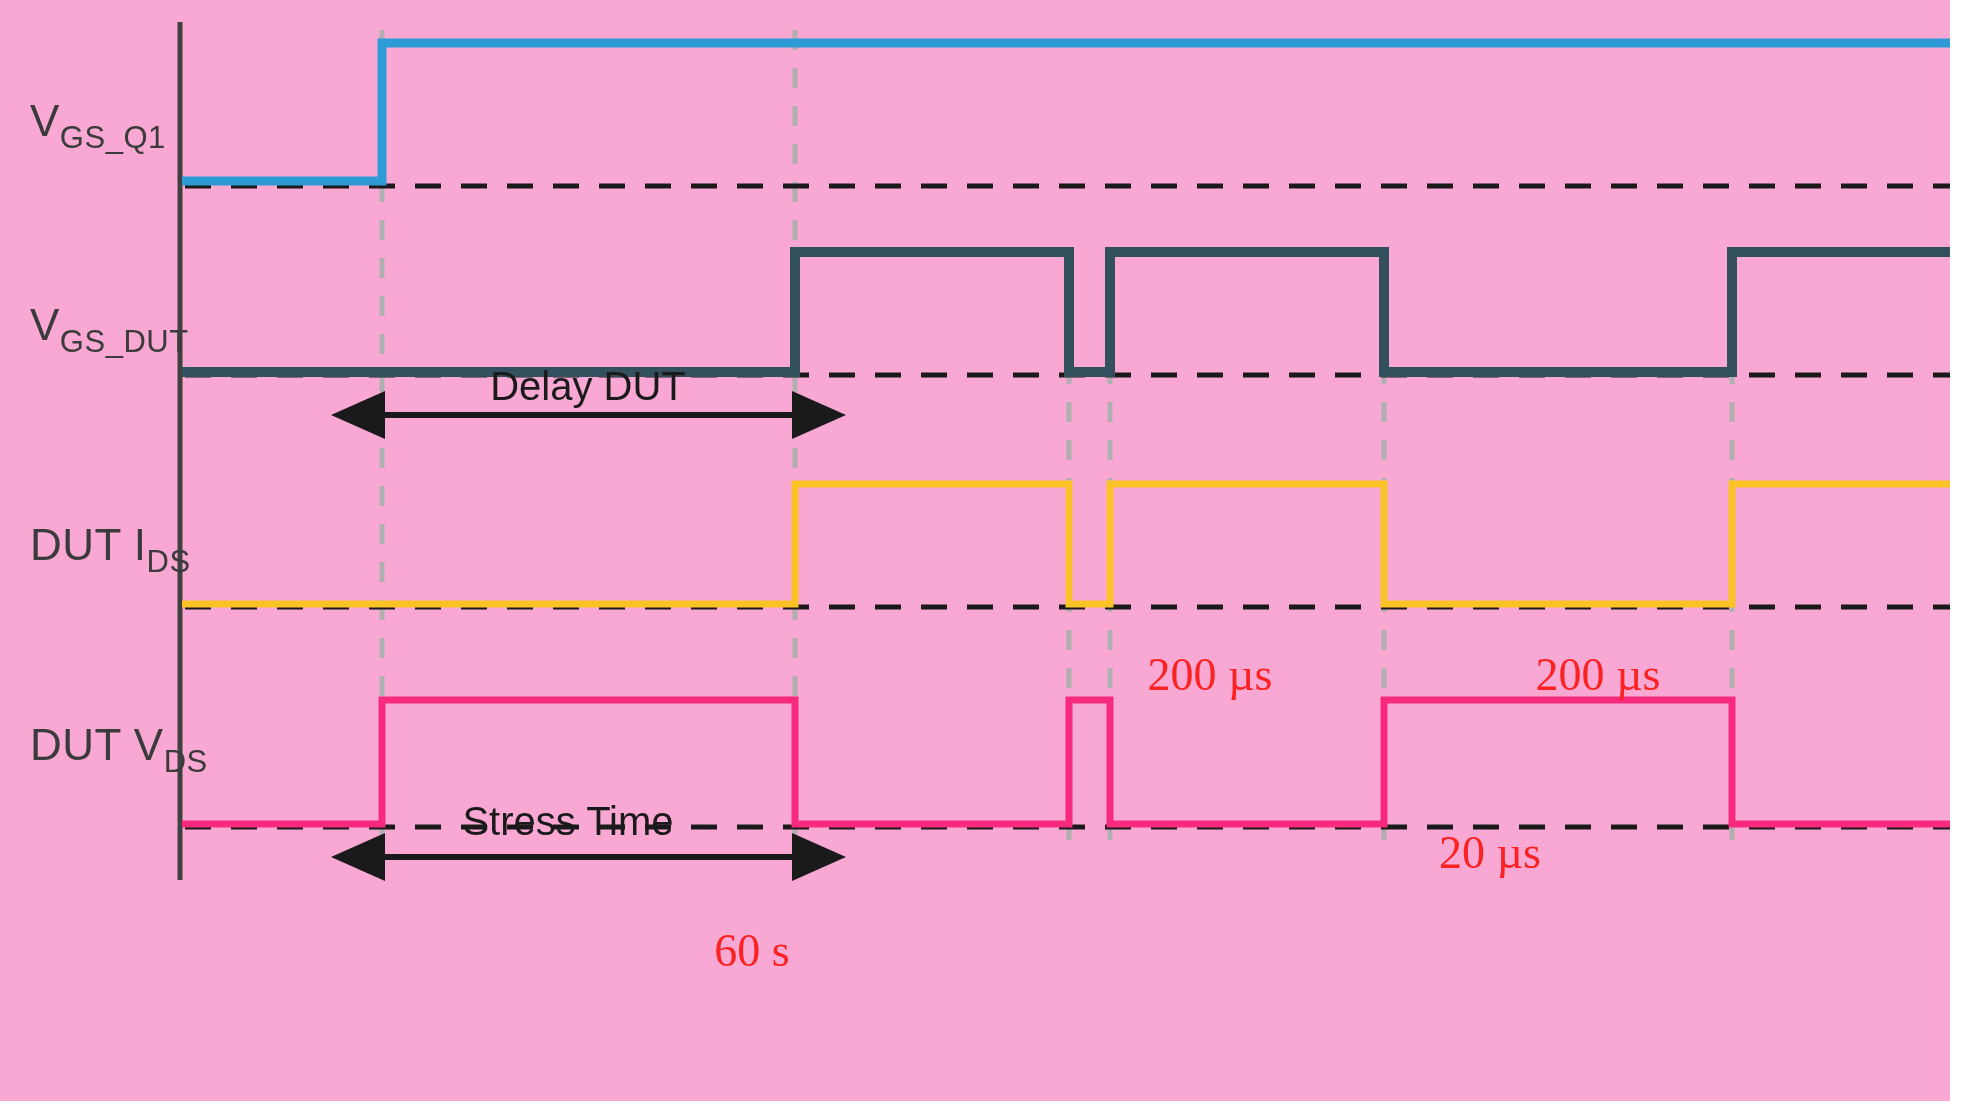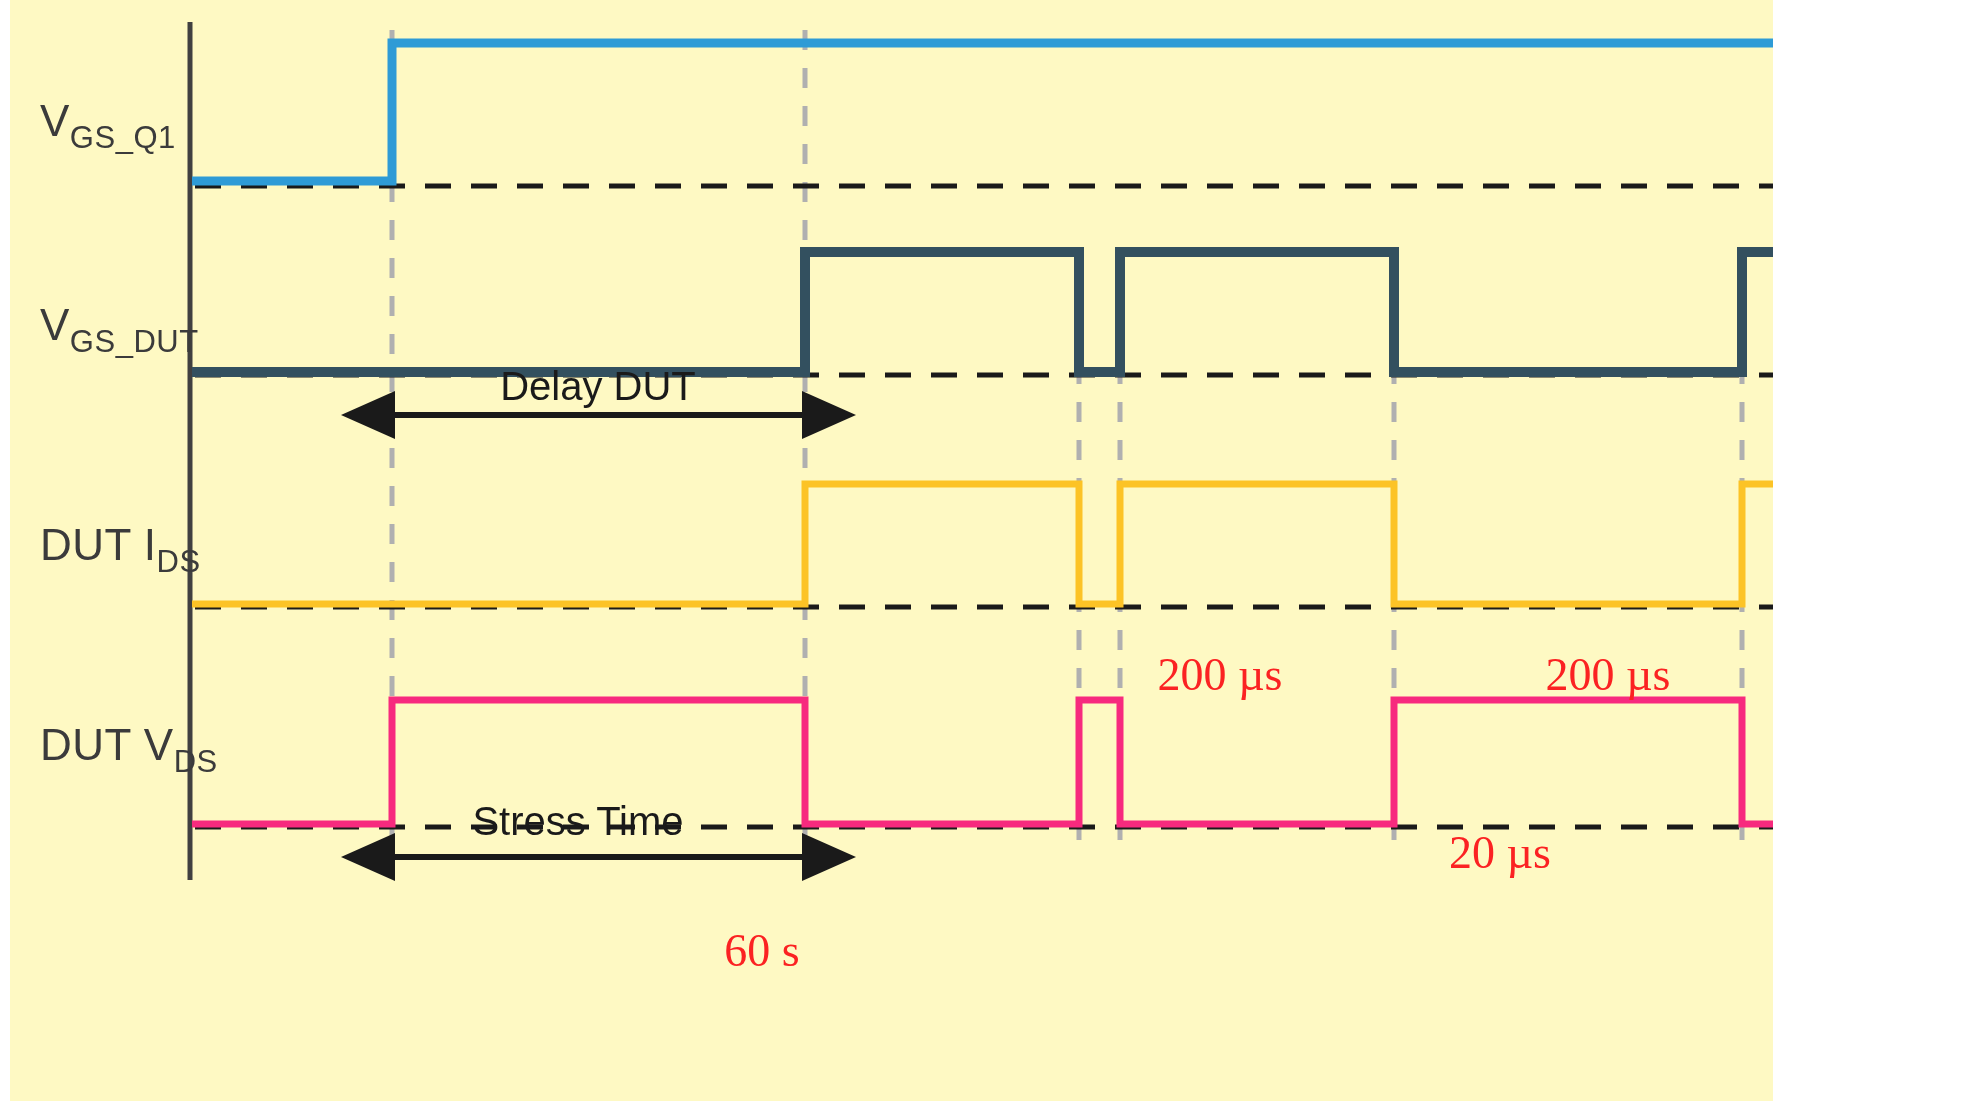--- a/index.html
+++ b/index.html
@@ -2,26 +2,25 @@
 <html><head>
 <meta charset="utf-8">
 <style>
   html, body {
     margin: 0;
     padding: 0;
     background: #ffffff;
   }
   #stage {
     position: relative;
-    width: 1763px;
+    width: 1950px;
     height: 1101px;
-    background: #fef9c3;
+    background: #f9a8d4;
     font-family: "Liberation Sans", sans-serif;
     overflow: hidden;
-    margin-left: 10px;
   }
   svg#diagram {
     position: absolute;
     left: 0;
     top: 0;
     width: 1966px;
     height: 1101px;
     display: block;
   }
   .sig-label {

